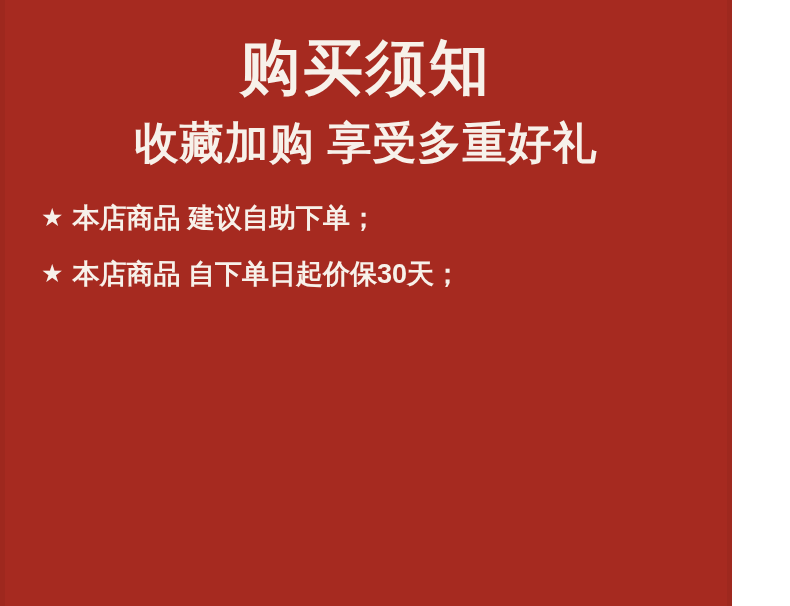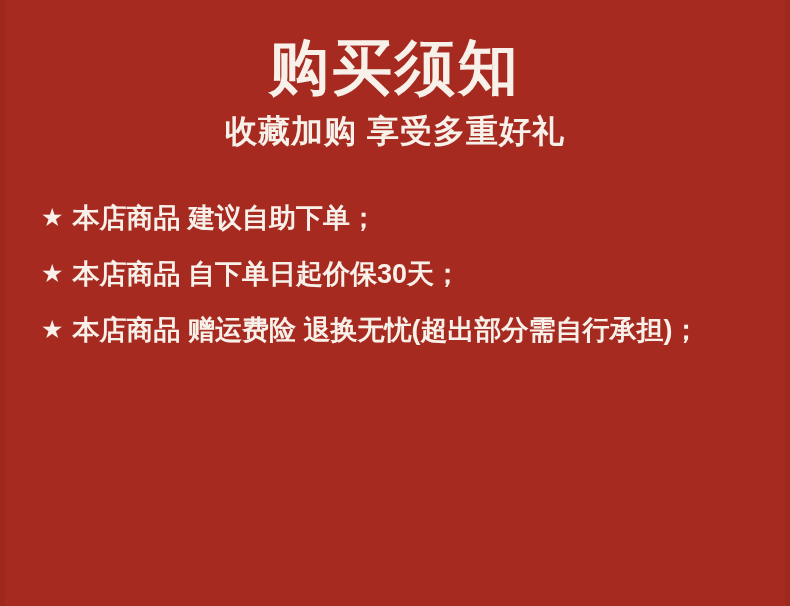--- a/index.html
+++ b/index.html
@@ -5,21 +5,21 @@
   html, body {
     margin: 0;
     padding: 0;
   }
   body {
     background: #ffffff;
     font-family: "Liberation Sans", "DejaVu Sans", sans-serif;
   }
   .banner {
     position: relative;
-    width: 790px;
+    width: 732px;
     height: 606px;
     background: #A62A20;
     overflow: hidden;
     box-sizing: border-box;
   }
   
   .edge-strip {
     position: absolute;
     top: 0;
     bottom: 0;
@@ -42,25 +42,25 @@
     color: #F7F1EA;
     font-size: 60px;
     line-height: 70px;
     font-weight: bold;
     letter-spacing: 3px;
     white-space: nowrap;
   }
   .subtitle {
     display: block;
     color: #F7F1EA;
-    font-size: 32px;
+    font-size: 44px;
     line-height: 48px;
     font-weight: bold;
     letter-spacing: 1px;
-    margin-top: 4px;
+    margin-top: 16px;
     white-space: nowrap;
   }
 
   .bullet-list {
     position: absolute;
     left: 26px;
     right: 18px;
     top: 190px;
   }
   .bullet-row {
@@ -101,20 +101,17 @@
   <div class="bullet-list">
 
     <div class="bullet-row">
       <span class="bullet-star">★</span><span class="bullet-text">本店商品  建议自助下单；</span>
     </div>
 
     <div class="bullet-row">
       <span class="bullet-star">★</span><span class="bullet-text">本店商品  自下单日起价保30天；</span>
     </div>
 
-    <div class="bullet-row">
-      <span class="bullet-star">★</span><span class="bullet-text">本店商品  赠运费险 退换无忧(超出部分需自行承担)；</span>
-    </div>
 
 
 
   </div>
 </div>
 
 </body></html>

